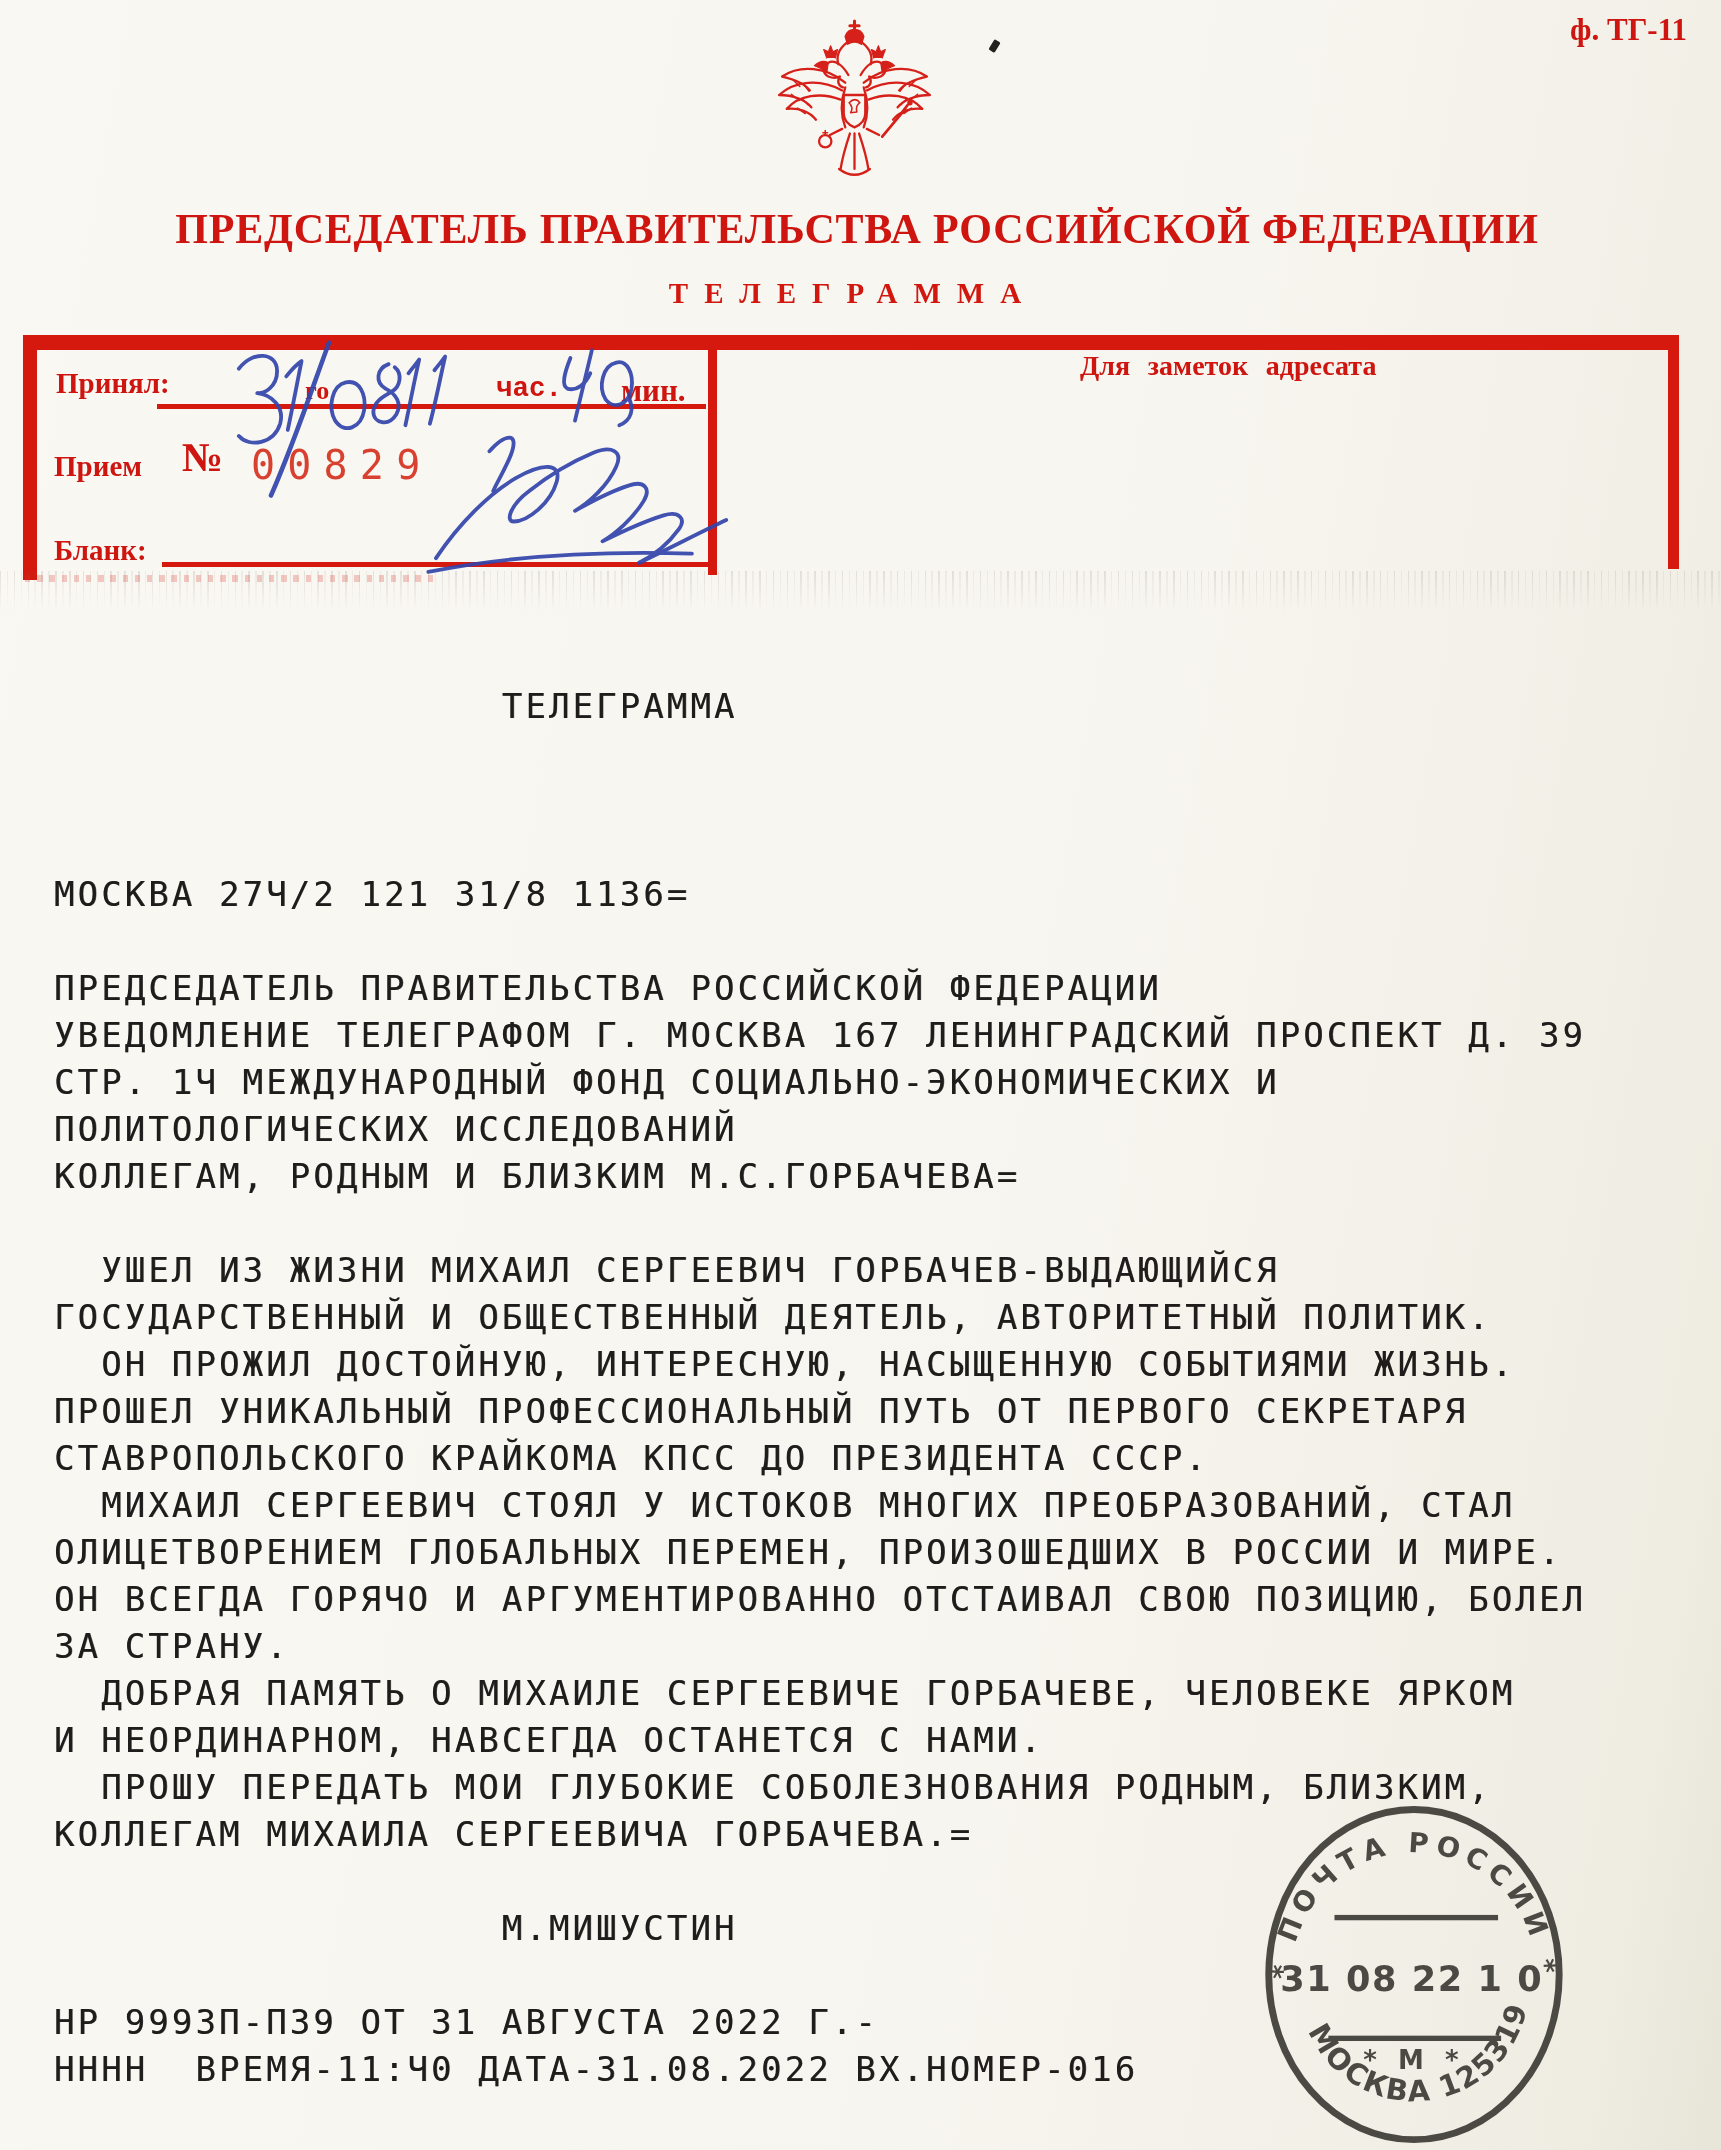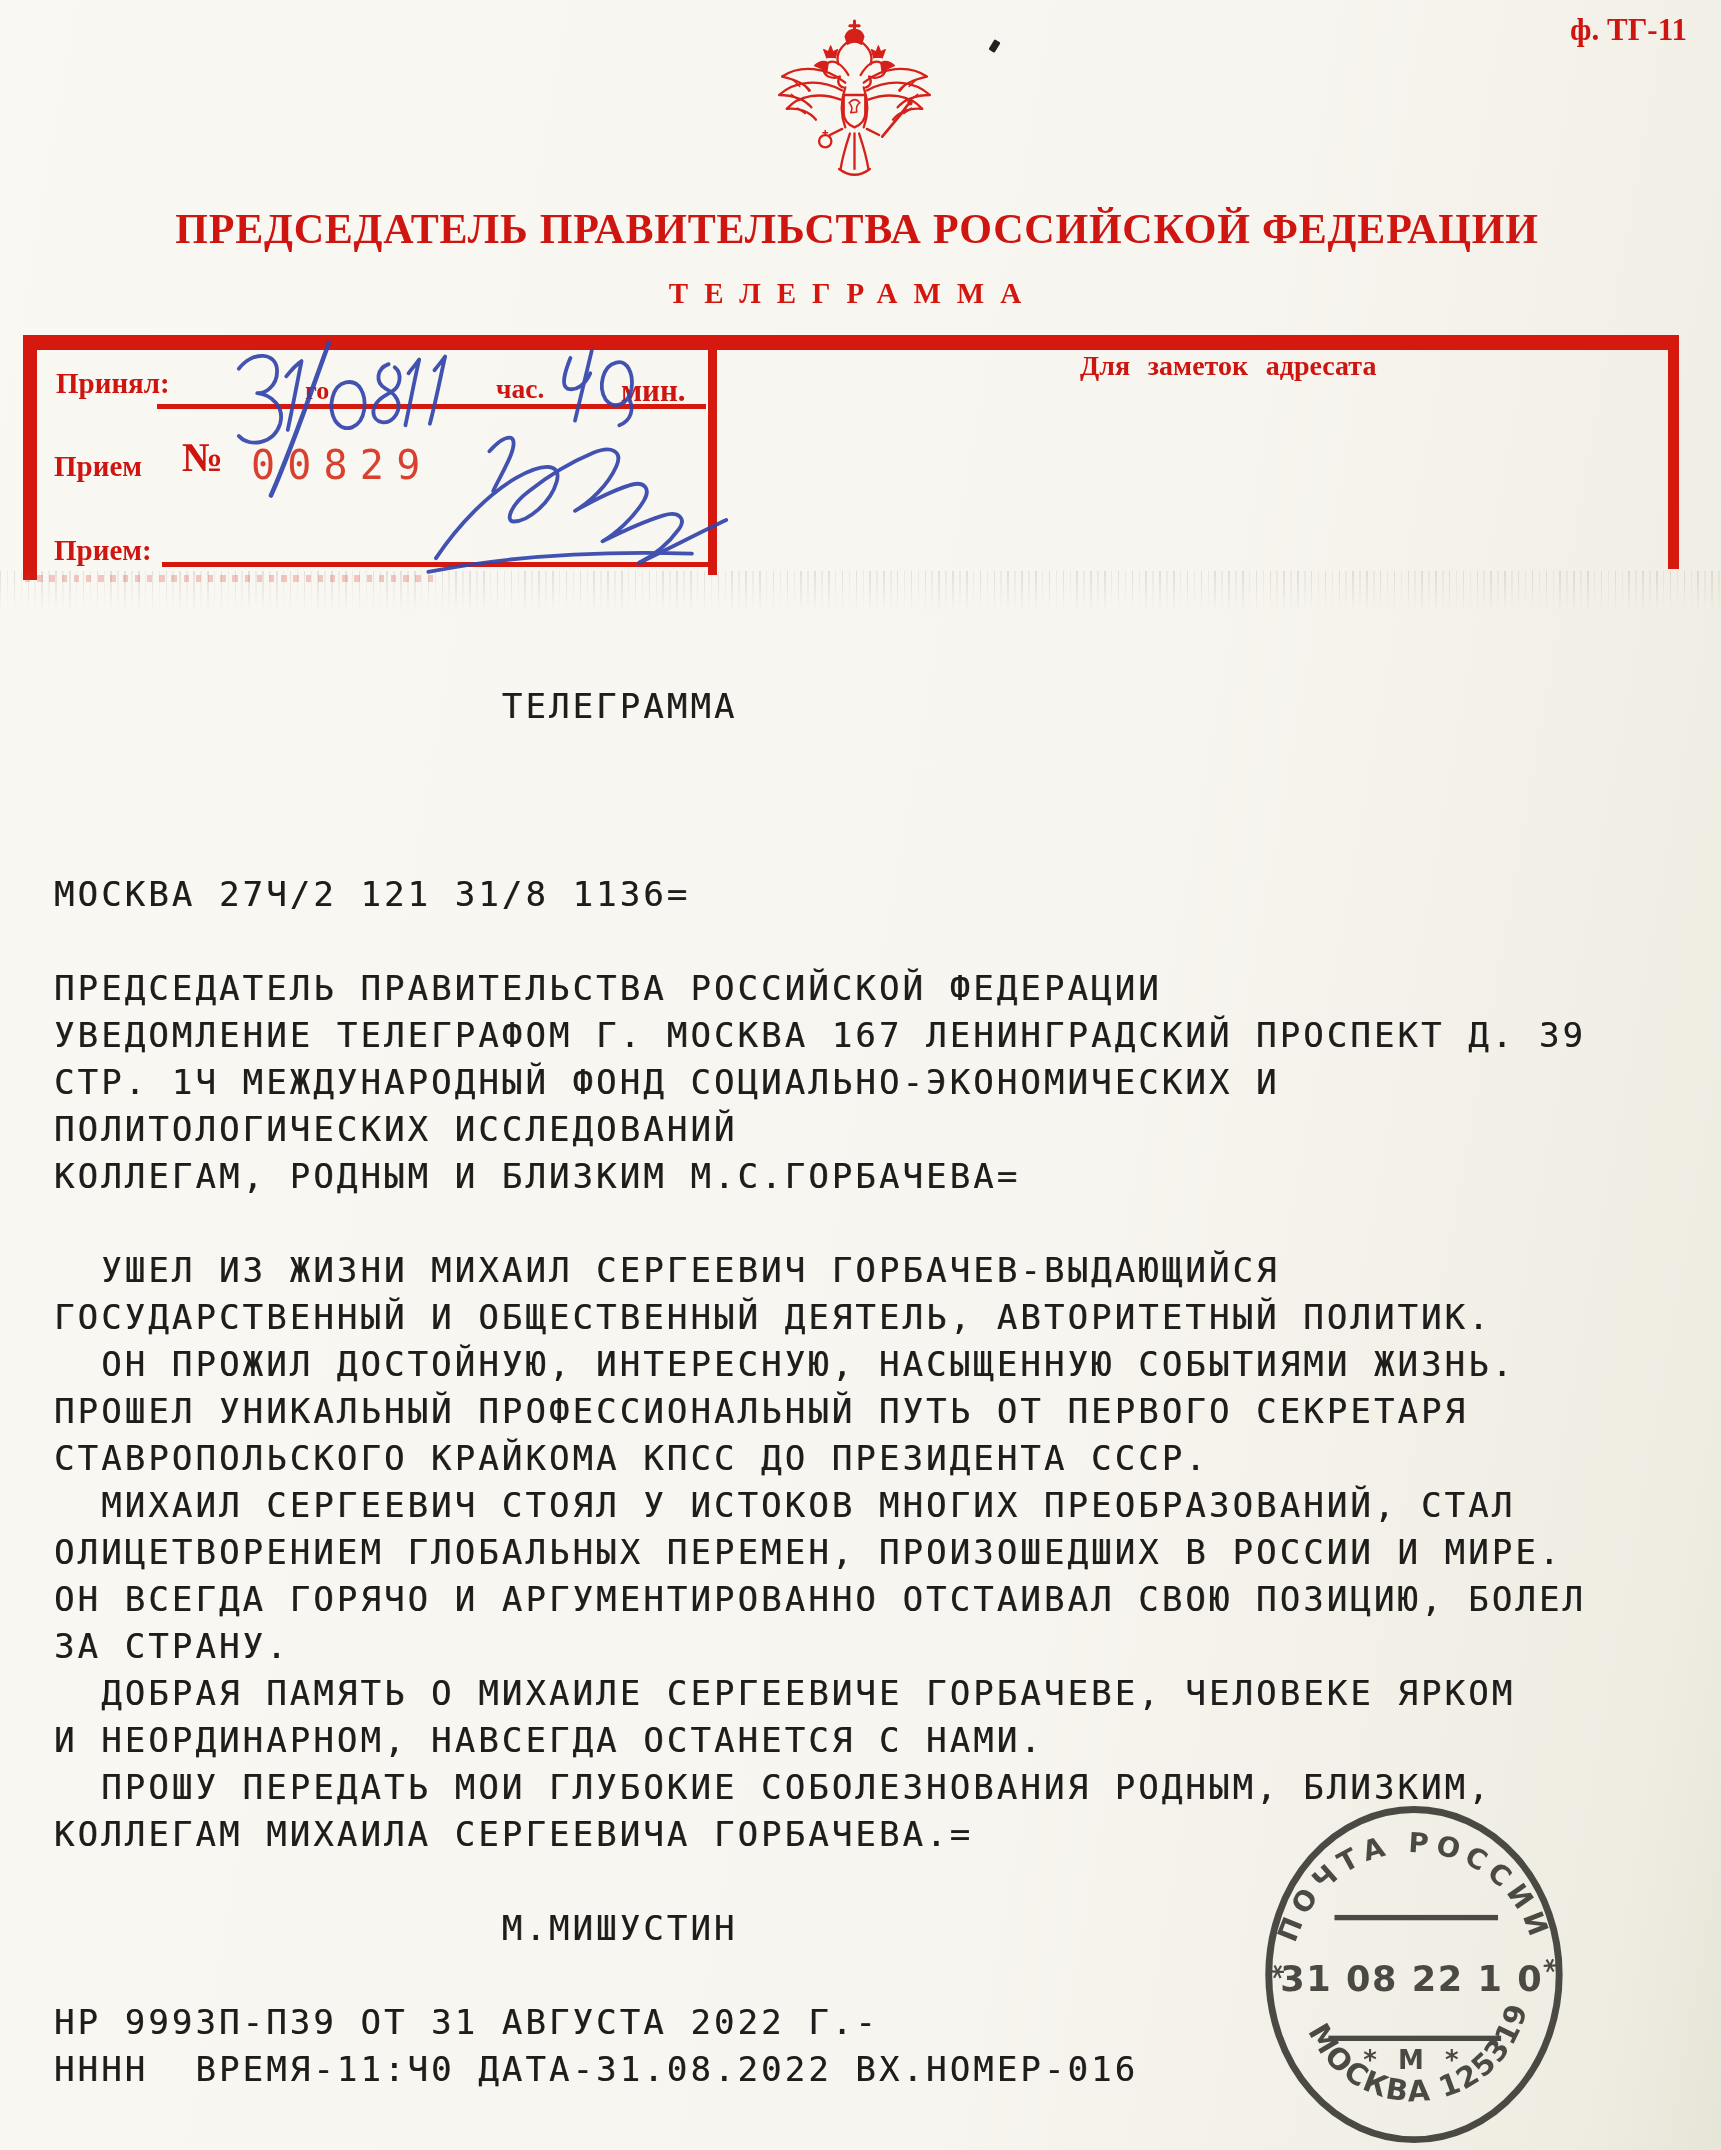--- a/index.html
+++ b/index.html
@@ -75,26 +75,26 @@
 
   <div class="abs redline" style="left:23px;top:335px;width:1654px;height:14.5px;"></div>
   <div class="abs redline" style="left:23px;top:335px;width:13.8px;height:245px;"></div>
   <div class="abs redline" style="left:708px;top:335px;width:9.2px;height:240px;"></div>
   <div class="abs redline" style="left:1668px;top:335px;width:10.7px;height:234px;"></div>
   <div class="abs redline" style="left:157px;top:404px;width:549px;height:4.6px;"></div>
   <div class="abs redline" style="left:162px;top:562px;width:549px;height:4.6px;"></div>
 
   <div class="abs red-label" style="left:56px;top:367px;font-size:29px;">Принял:</div>
   <div class="abs red-label" style="left:305px;top:376px;font-size:26px;">го</div>
-  <div class="abs red-label" style="left:496px;top:373px;font-size:27.5px;">час.</div>
+  <div class="abs red-label" style="left:496px;top:373px;font-size:27.5px;font-family:Liberation Mono, monospace;">час.</div>
   <div class="abs red-label" style="left:621px;top:373px;font-size:31px;">мин.</div>
   <div class="abs red-label" style="left:54px;top:450px;font-size:29px;">Прием</div>
   <div class="abs red-label" style="left:182px;top:433px;font-size:41px;">№</div>
   <div class="abs blank-number">00829</div>
-  <div class="abs red-label" style="left:54px;top:534px;font-size:29px;">Прием:</div>
+  <div class="abs red-label" style="left:54px;top:534px;font-size:29px;">Бланк:</div>
   <div class="abs red-label notes-label">Для заметок адресата</div>
 
   <svg class="abs" style="left:0;top:329px;" width="765" height="275" viewBox="0 0 1000 360">
     <g stroke="#3345ab" fill="none" stroke-width="5" stroke-linecap="round" stroke-linejoin="round" opacity=".92">
       <g>
         <path d="M312,52 C330,28 362,30 362,55 C362,76 345,85 336,84 C355,86 372,102 366,124 C358,150 326,156 312,140"></path>
         <path d="M374,62 C382,52 388,46 394,42 C388,72 382,104 376,132"></path>
         <path d="M430,18 C412,66 384,150 354,218" stroke-width="6"></path>
         <path d="M452,70 C434,74 428,102 438,120 C450,138 472,130 476,106 C479,86 470,66 452,70"></path>
         <path d="M508,46 C492,52 490,70 504,78 C518,85 526,98 518,112 C508,128 488,124 488,108 C489,94 502,88 512,82 C524,75 526,58 516,50"></path>

